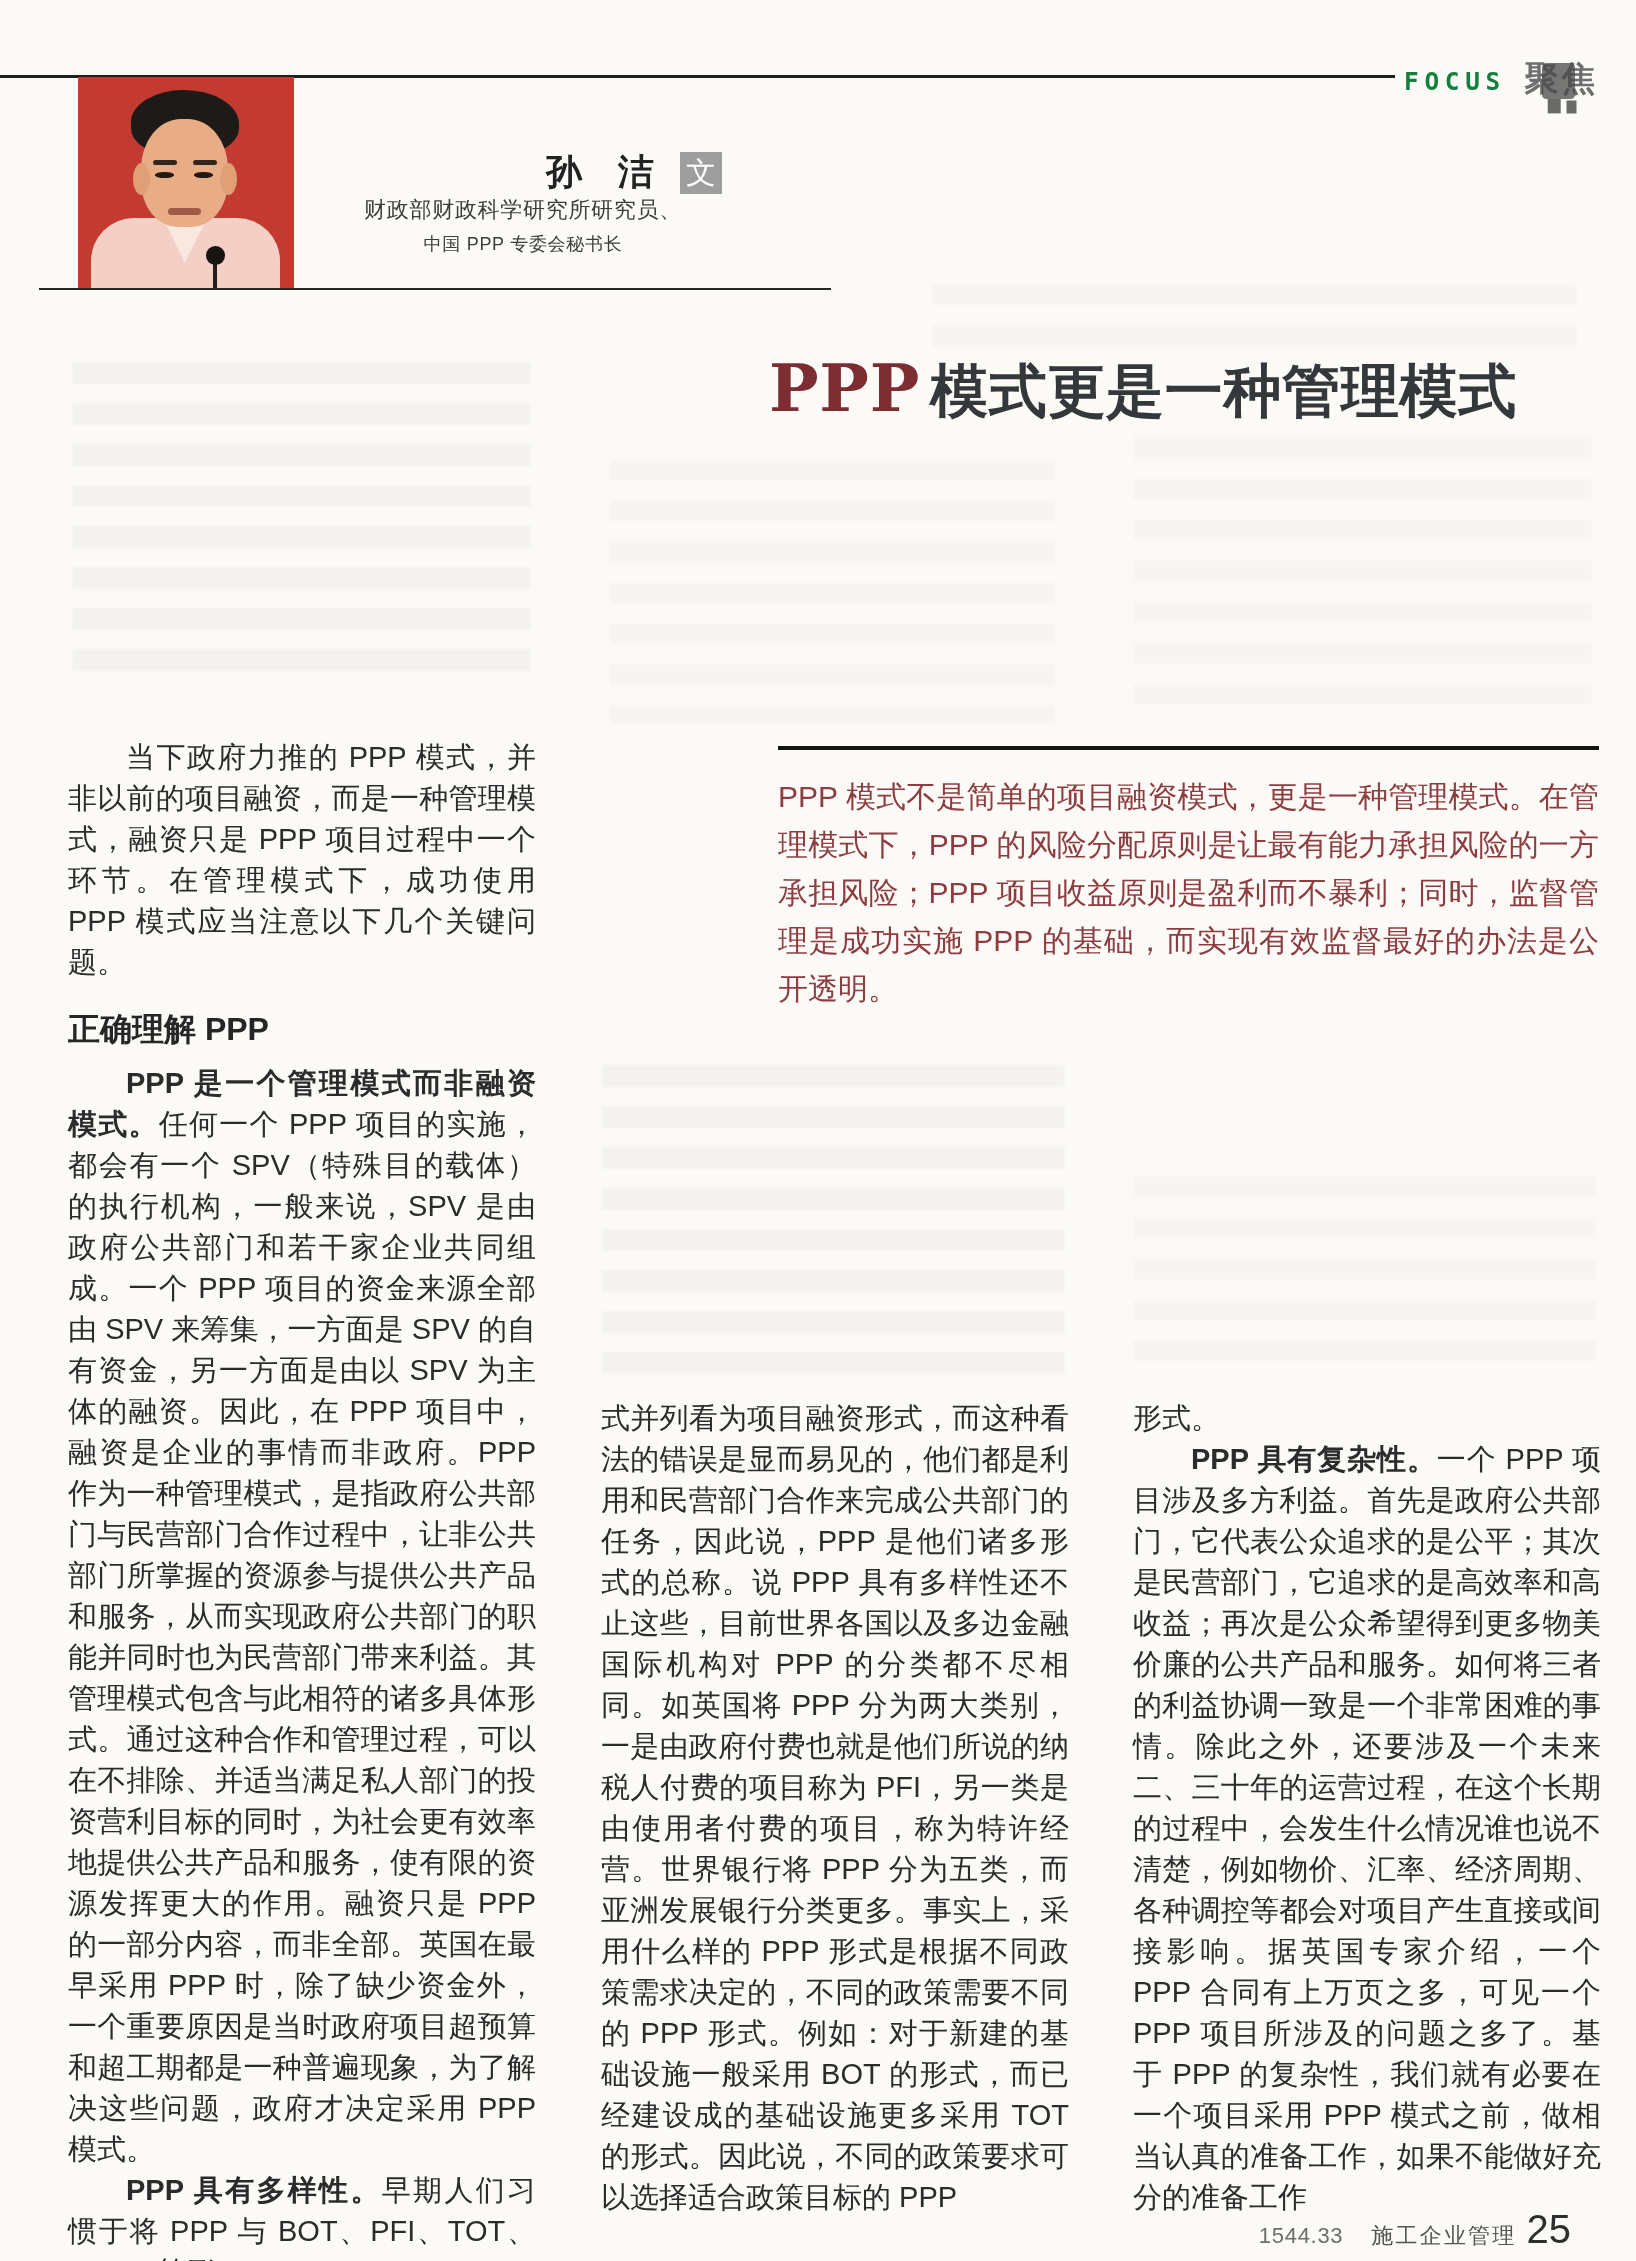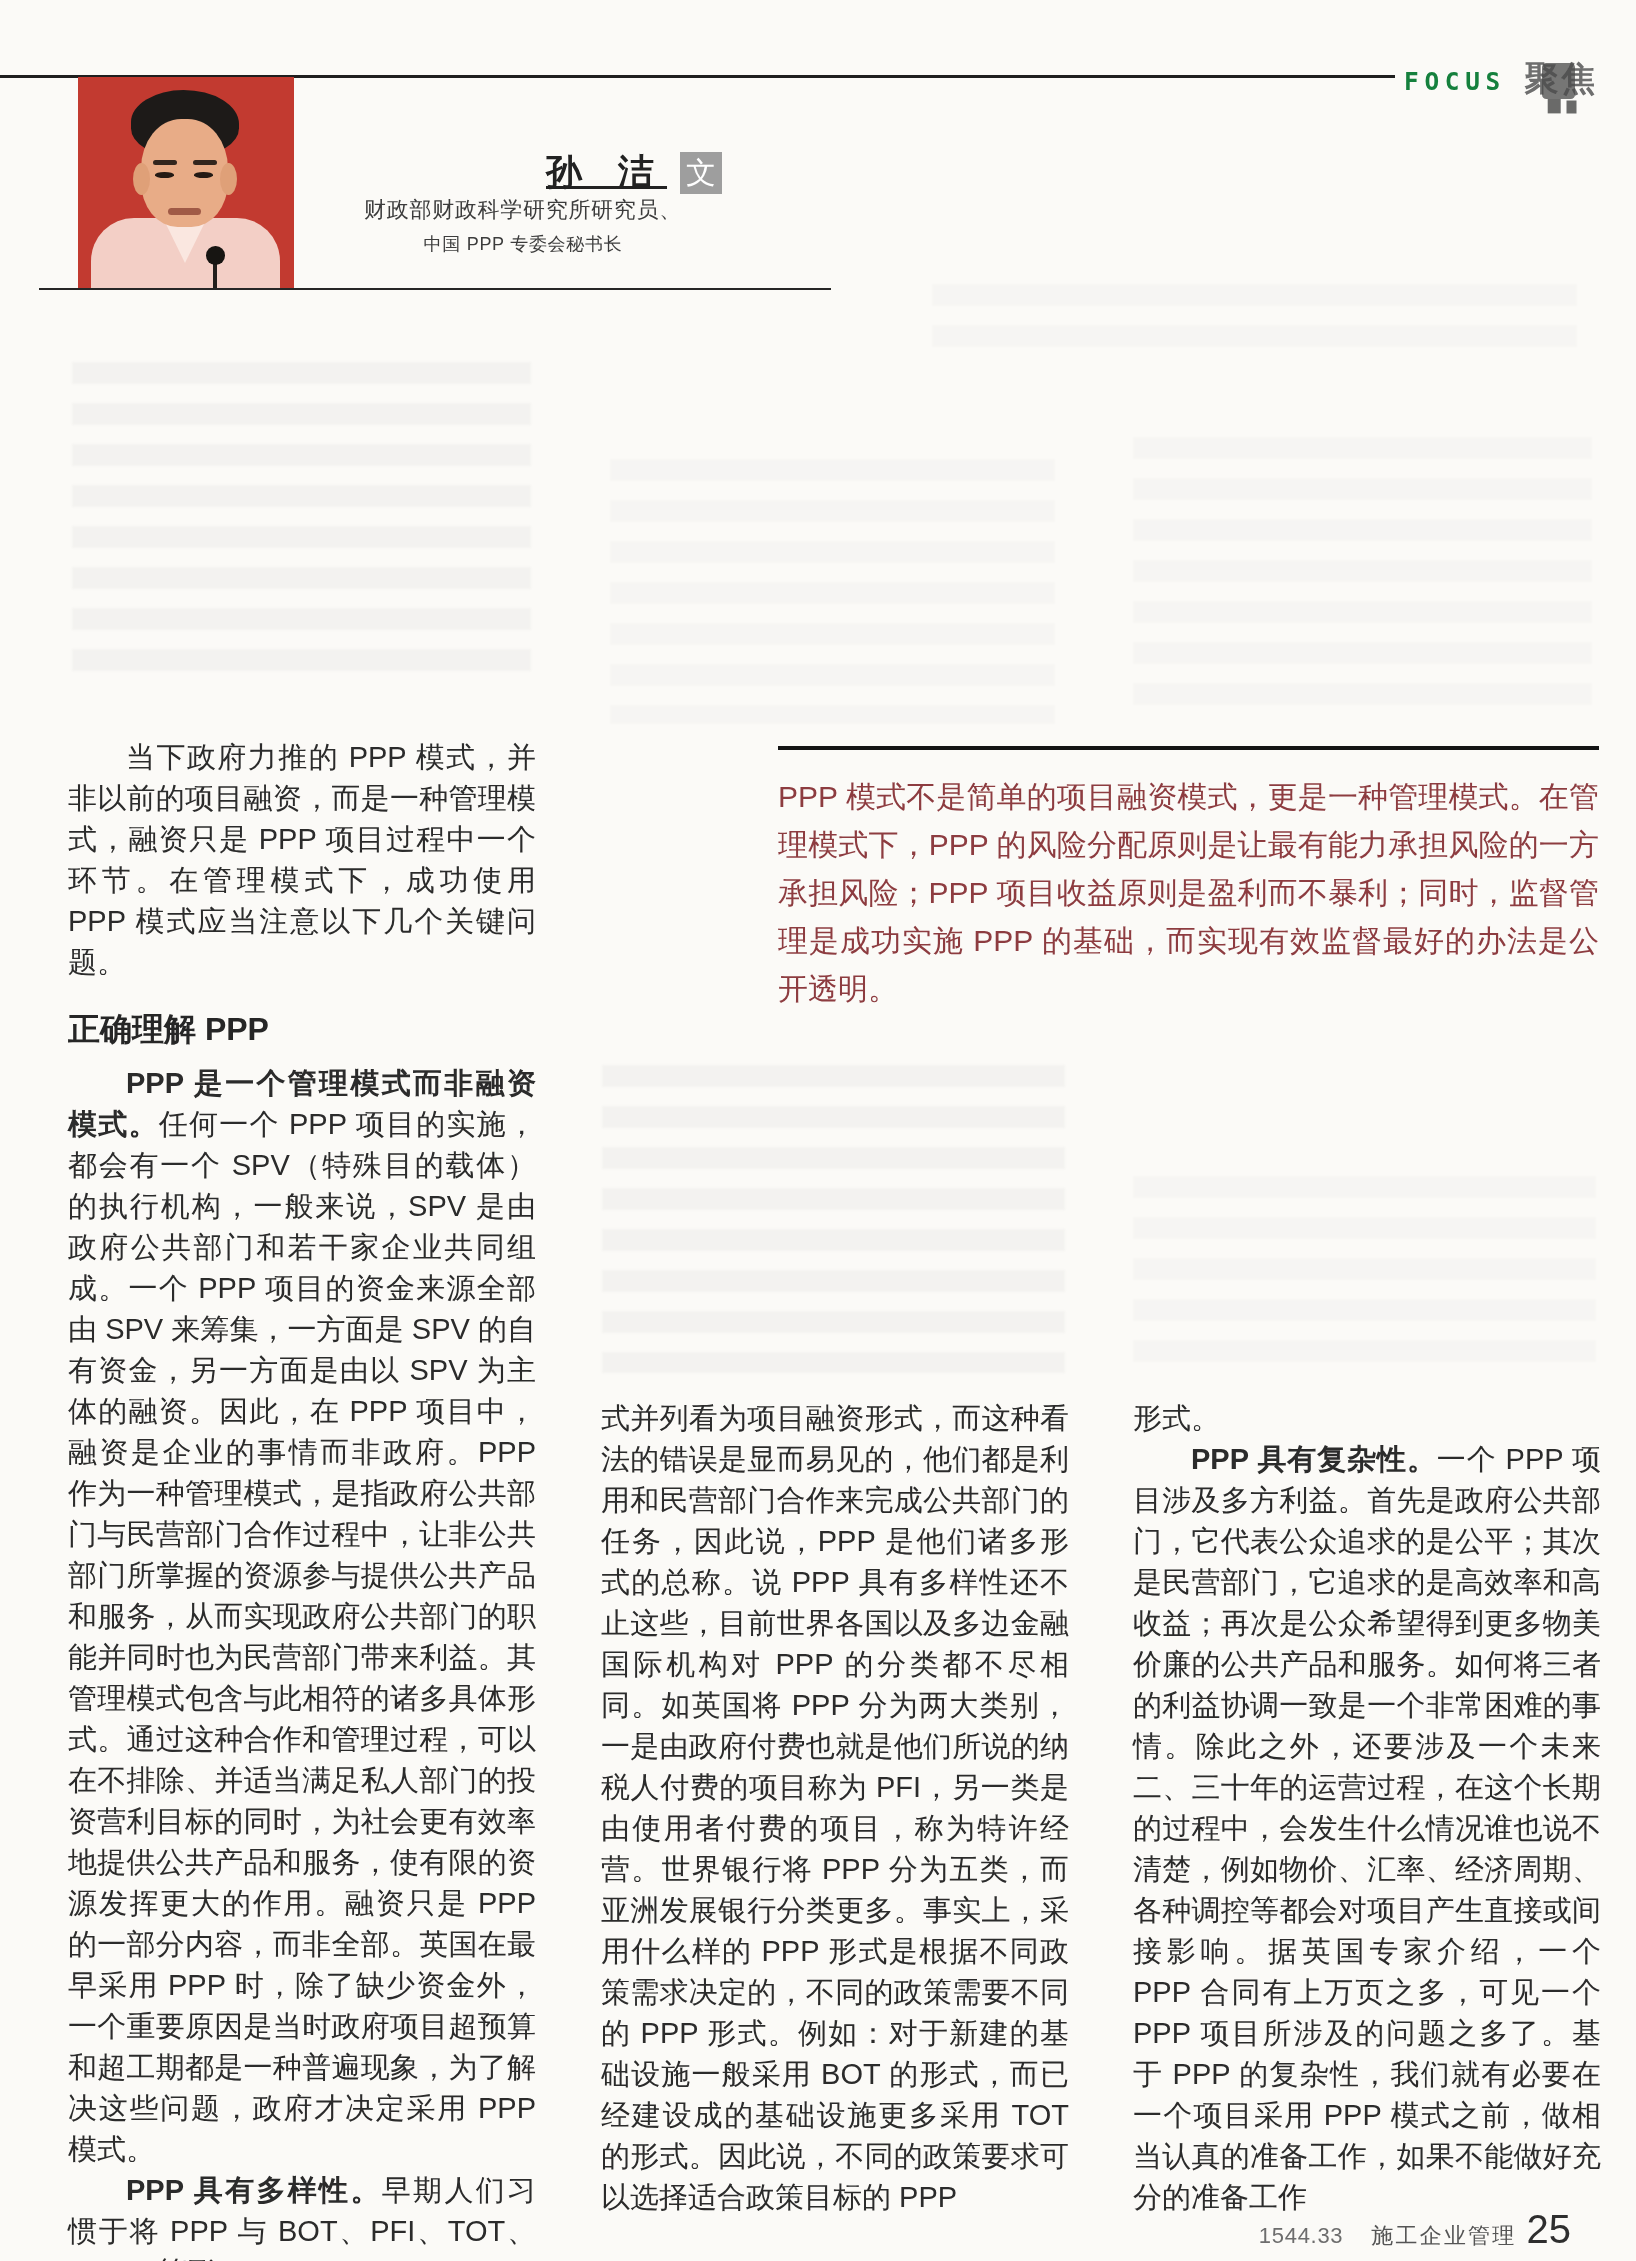--- a/index.html
+++ b/index.html
@@ -31,21 +31,21 @@
   .photo .eye{position:absolute;width:18.6px;height:5.7px;background:#241a14;border-radius:50%;top:95px;}
   .photo .eye.l{left:77px;} .photo .eye.r2{left:116px;}
   .photo .mouth{position:absolute;left:90px;top:131px;width:33px;height:6.5px;background:#a05a46;border-radius:4.3px;}
   .photo .shirt{position:absolute;left:13px;top:141px;width:189px;height:79px;background:#f3cfc6;
     border-radius:43px 43px 0 0;}
   .photo .collar{position:absolute;left:86px;top:143px;width:42px;height:43px;background:#fae7e0;
     clip-path:polygon(50% 100%,0 0,100% 0);}
   .photo .mic{position:absolute;left:128px;top:169px;width:18.6px;height:18.6px;background:#171512;border-radius:50%;}
   .photo .mic-stem{position:absolute;left:135px;top:185px;width:3.6px;height:34px;background:#221f1c;}
   .author-name{position:absolute;left:546px;top:148px;display:flex;align-items:center;}
-  .author-name .nm{font-size:36px;font-weight:600;color:#222;letter-spacing:13px;text-decoration:underline;}
+  .author-name .nm{font-size:36px;font-weight:600;color:#222;letter-spacing:13px;}
   .wen-box{display:inline-block;width:42px;height:42px;margin-left:13px;background:#9e9e9e;color:#ffffff;
     font-size:30px;line-height:42px;text-align:center;font-weight:500;}
   .affiliation{position:absolute;left:308px;top:195px;width:430px;text-align:center;color:#3c3c3c;}
   .affiliation .a1{font-size:22px;letter-spacing:0.7px;}
   .affiliation .a2{font-size:18px;letter-spacing:0.7px;margin-top:7px;}
   .author-rule{position:absolute;left:39px;top:288px;width:792px;height:2.2px;background:#262626;}
   
   .article-title{position:absolute;left:769px;top:349px;white-space:nowrap;}
   .title-ppp{font-family:"DejaVu Serif","Liberation Serif",serif;font-weight:bold;font-size:66px;
     color:#7b2d32;letter-spacing:0.7px;}
@@ -113,20 +113,23 @@
   </div>
   <div class="author-rule"></div>
 
   <div class="ghost light" style="left:932px;top:284px;width:645px;height:69px;"></div>
   <div class="ghost" style="left:72px;top:362px;width:459px;height:316px;"></div>
   <div class="ghost light" style="left:610px;top:459px;width:445px;height:265px;"></div>
   <div class="ghost light" style="left:1133px;top:437px;width:459px;height:287px;"></div>
   <div class="ghost" style="left:602px;top:1065px;width:463px;height:308px;"></div>
   <div class="ghost light" style="left:1133px;top:1176px;width:463px;height:201px;"></div>
 
+  <div class="article-title">
+    <span class="title-ppp">PPP</span><span class="title-rest">模式更是一种管理模式</span>
+  </div>
 
   <div class="quote-rule"></div>
   <div class="pull-quote">PPP 模式不是简单的项目融资模式，更是一种管理模式。在管理模式下，PPP 的风险分配原则是让最有能力承担风险的一方承担风险；PPP 项目收益原则是盈利而不暴利；同时，监督管理是成功实施 PPP 的基础，而实现有效监督最好的办法是公开透明。</div>
 
   <div class="col col-1">
     <p class="indent">当下政府力推的 PPP 模式，并非以前的项目融资，而是一种管理模式，融资只是 PPP 项目过程中一个环节。在管理模式下，成功使用 PPP 模式应当注意以下几个关键问题。</p>
     <div class="sec-heading">正确理解 PPP</div>
     <p class="indent"><span class="lead">PPP 是一个管理模式而非融资模式。</span><span>任何一个 PPP 项目的实施，都会有一个 SPV（特殊目的载体）的执行机构，一般来说，SPV 是由政府公共部门和若干家企业共同组成。一个 PPP 项目的资金来源全部由 SPV 来筹集，一方面是 SPV 的自有资金，另一方面是由以 SPV 为主体的融资。因此，在 PPP 项目中，融资是企业的事情而非政府。PPP 作为一种管理模式，是指政府公共部门与民营部门合作过程中，让非公共部门所掌握的资源参与提供公共产品和服务，从而实现政府公共部门的职能并同时也为民营部门带来利益。其管理模式包含与此相符的诸多具体形式。通过这种合作和管理过程，可以在不排除、并适当满足私人部门的投资营利目标的同时，为社会更有效率地提供公共产品和服务，使有限的资源发挥更大的作用。融资只是 PPP 的一部分内容，而非全部。英国在最早采用 PPP 时，除了缺少资金外，一个重要原因是当时政府项目超预算和超工期都是一种普遍现象，为了解决这些问题，政府才决定采用 PPP 模式。</span></p>
     <p class="indent"><span class="lead">PPP 具有多样性。</span><span>早期人们习惯于将 PPP 与 BOT、PFI、TOT、BOOT 等形</span></p>
   </div>

